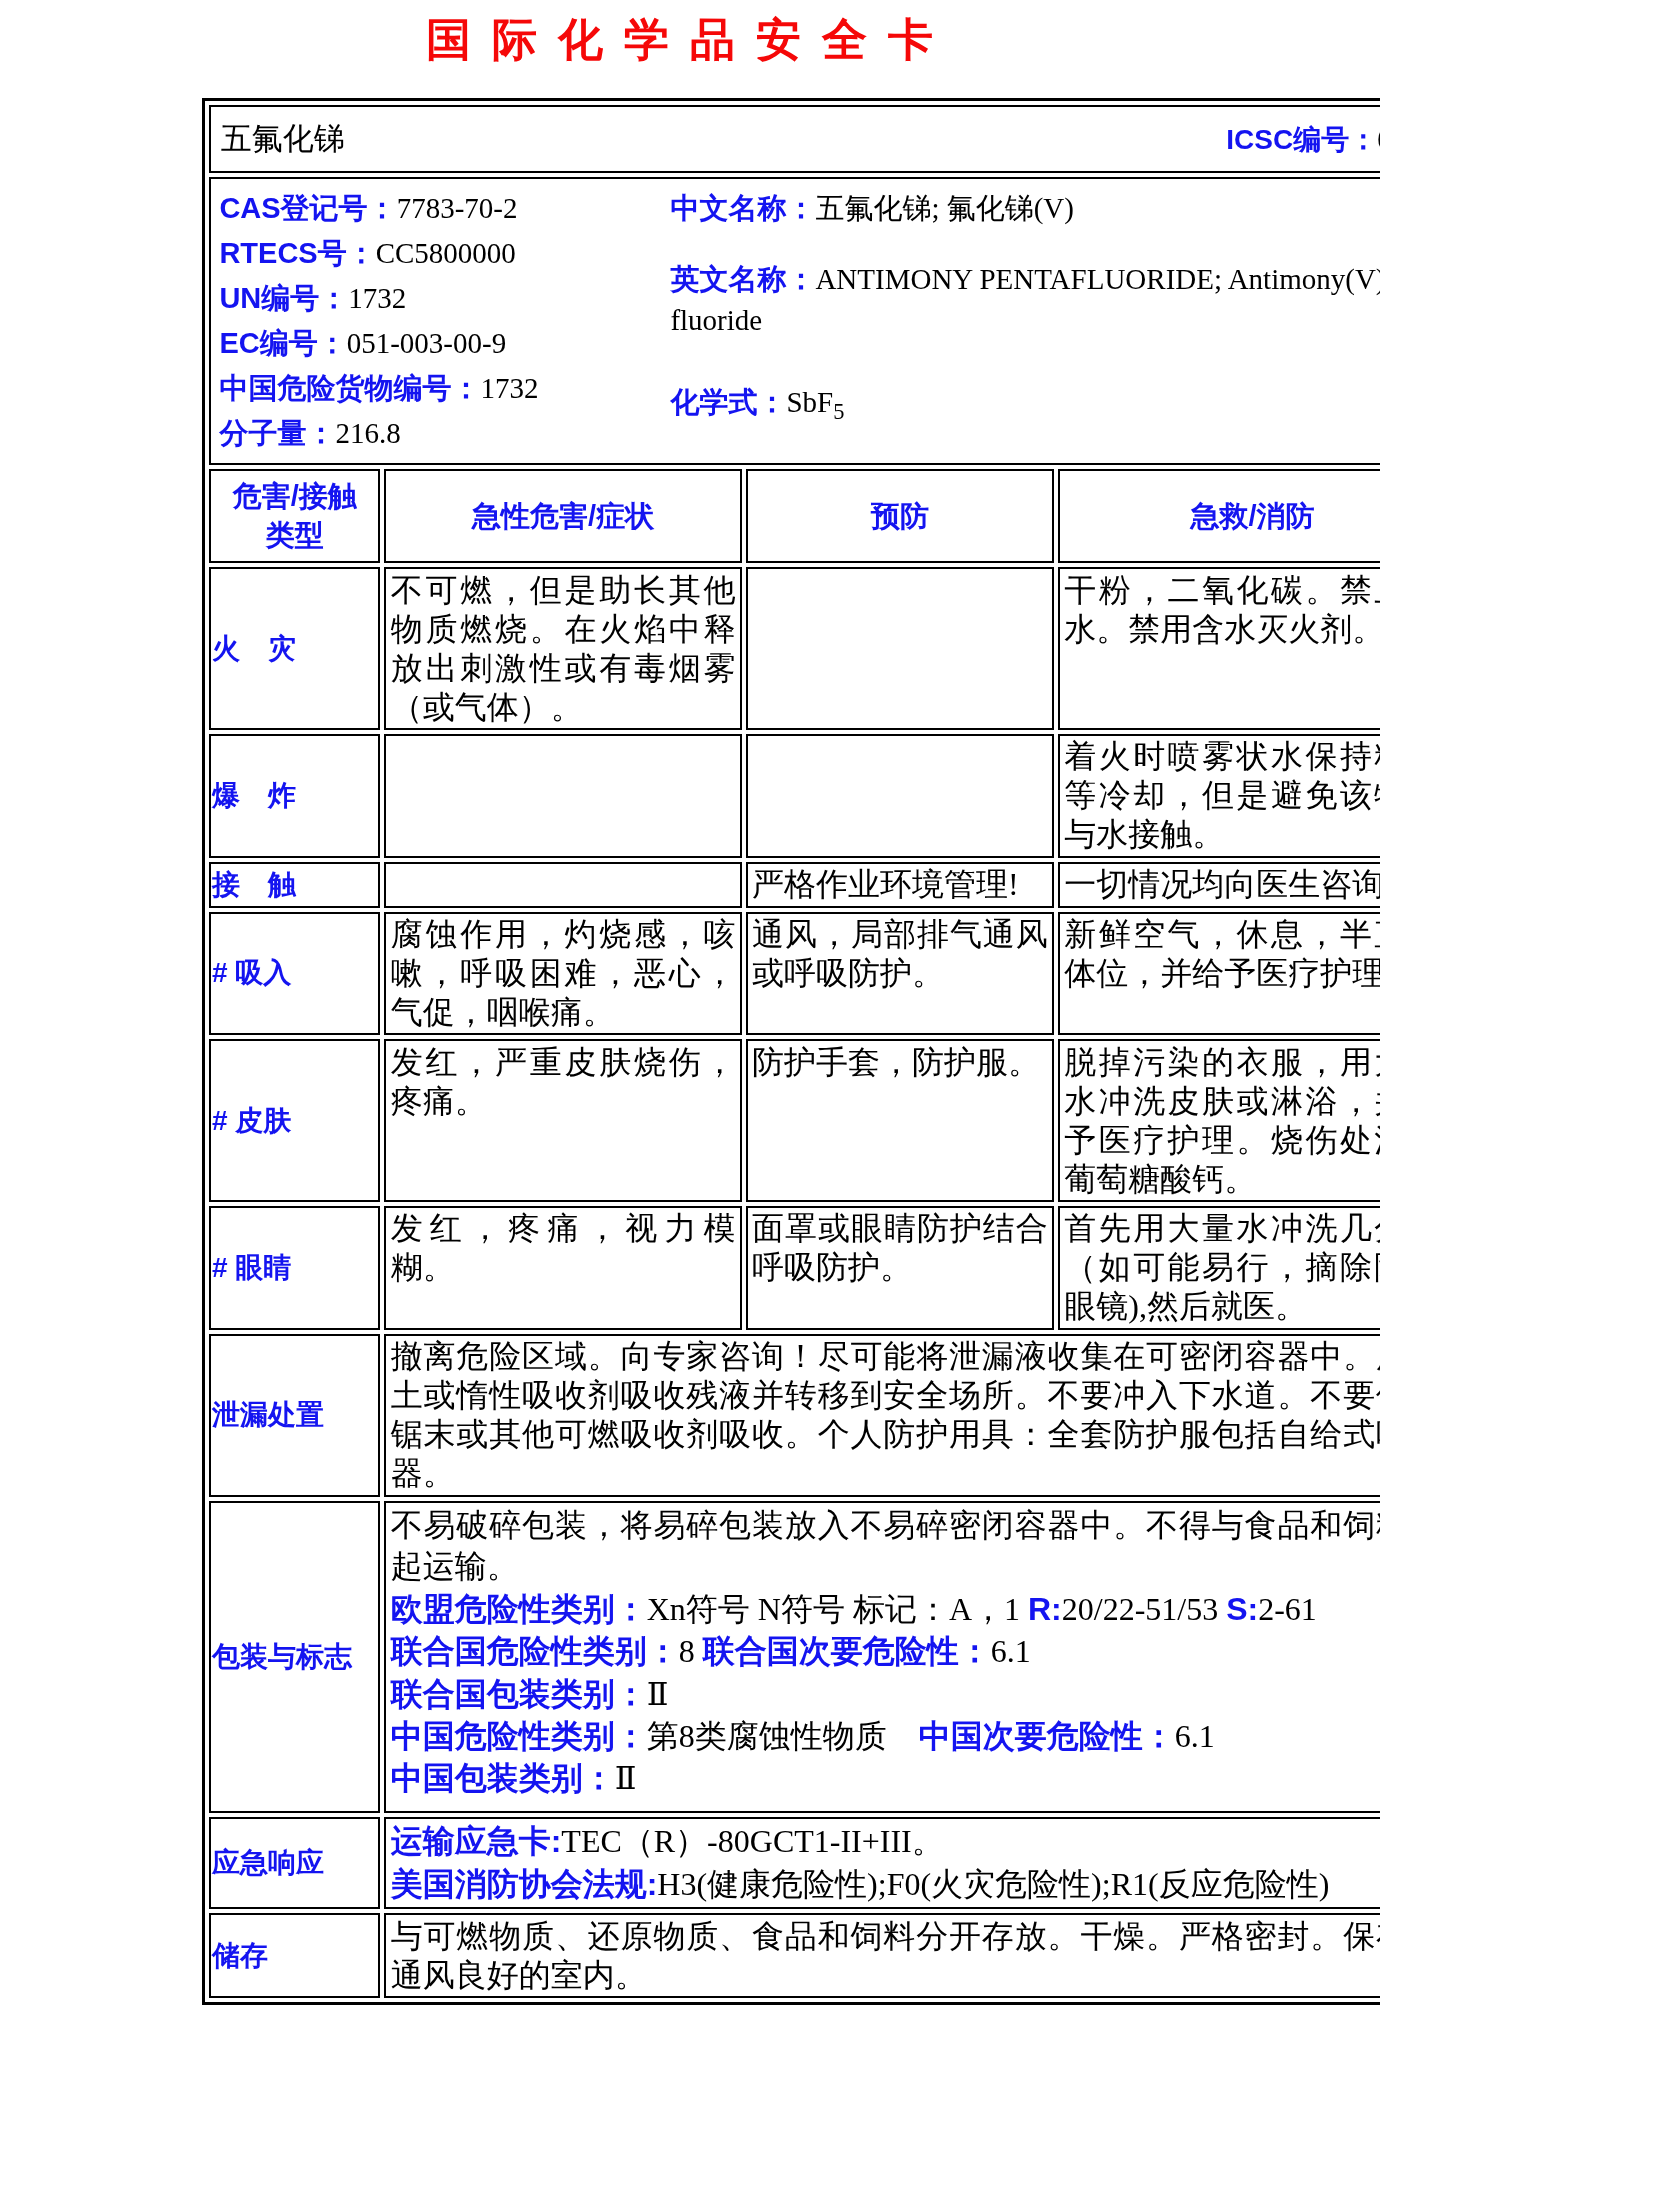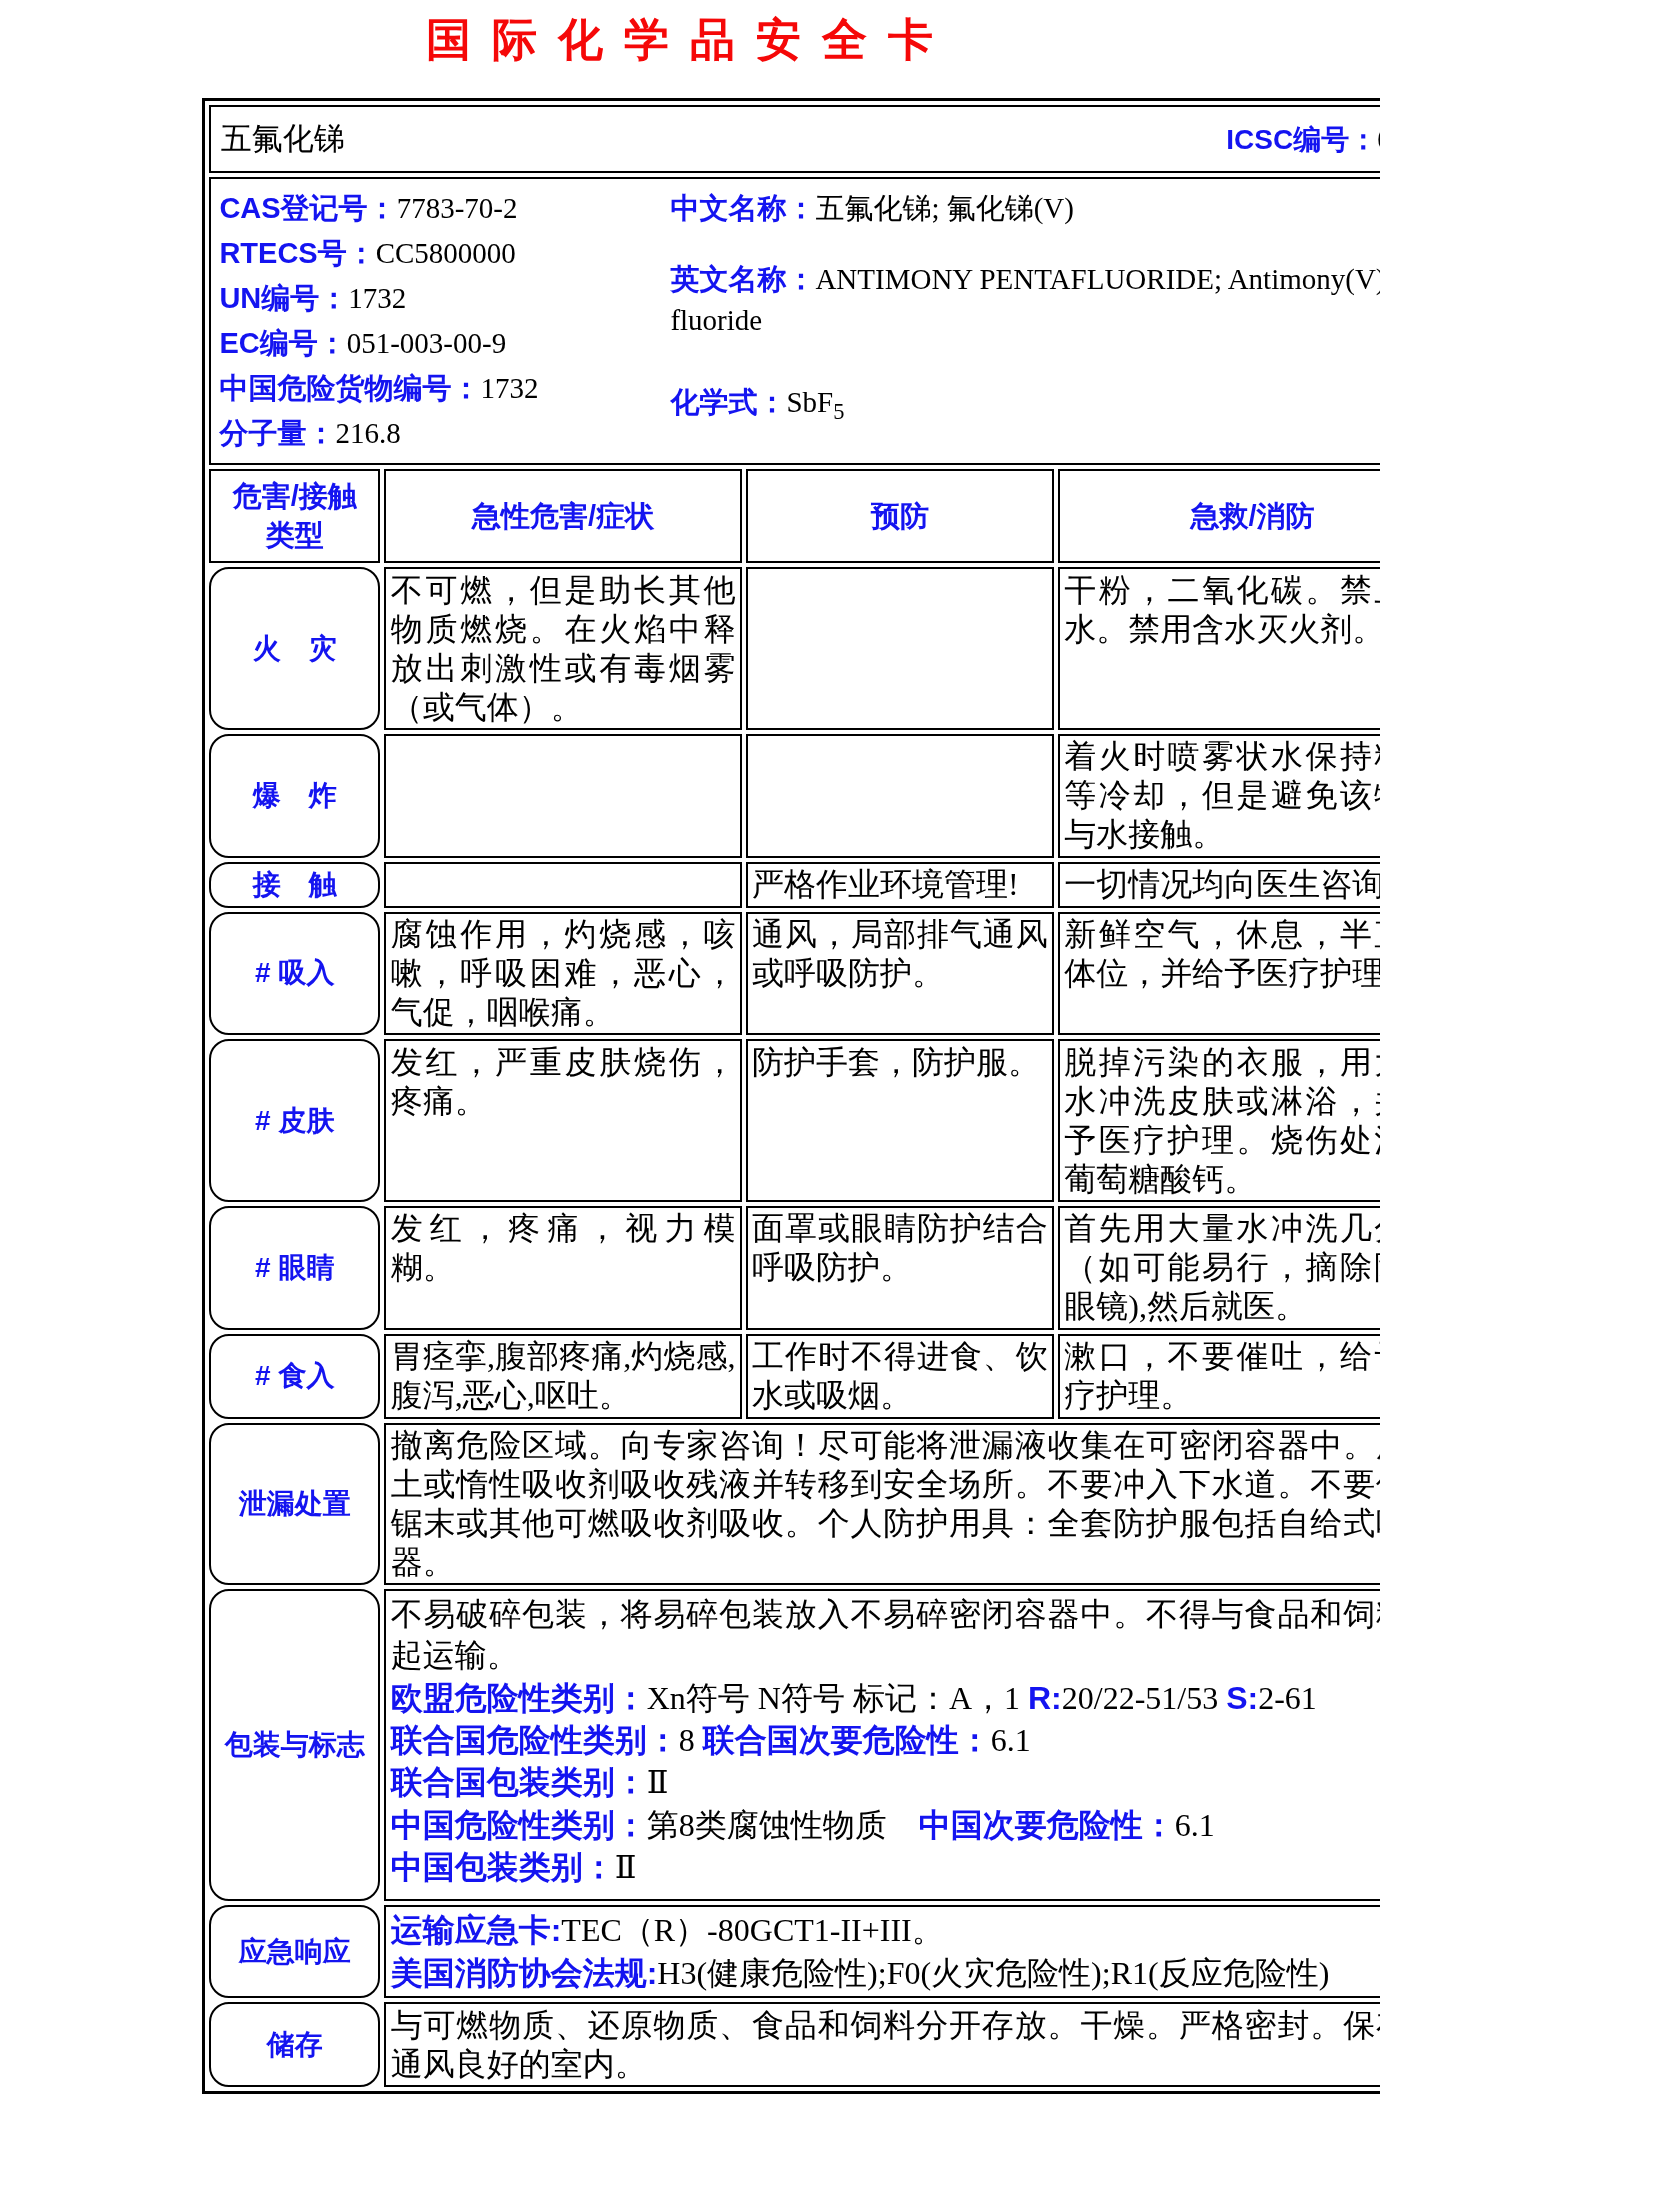--- a/index.html
+++ b/index.html
@@ -32,25 +32,23 @@
     background: #ffffff;
   }
   td { border: 2.1px solid #000000; background:#ffffff; box-sizing: border-box; }
   .lbl {
     color: #1414f0;
     font-weight: bold;
     font-family: "Liberation Sans", "DejaVu Sans", sans-serif;
   }
   
   td.rowlbl {
-    text-align: center;
     vertical-align: middle;
     font-size: 28px;
     line-height: 36px;
-    border-radius: 20px;
   }
   td.colhdr {
     text-align: center;
     vertical-align: middle;
     font-size: 29px;
     line-height: 39px;
     padding: 5.6px 2.8px;
   }
   .pre { white-space: pre-line; }
   
@@ -169,26 +167,20 @@
       <td class="content">脱掉污染的衣服，用大量水冲洗皮肤或淋浴，并给予医疗护理。烧伤处涂用葡萄糖酸钙。</td>
     </tr>
 
     <tr style="height:116px">
       <td class="rowlbl lbl"># 眼睛</td>
       <td class="content">发红，疼痛，视力模糊。</td>
       <td class="content">面罩或眼睛防护结合呼吸防护。</td>
       <td class="content">首先用大量水冲洗几分钟（如可能易行，摘除隐形眼镜),然后就医。</td>
     </tr>
 
-    <tr style="height:73px">
-      <td class="rowlbl lbl"># 食入</td>
-      <td class="content">胃痉挛,腹部疼痛,灼烧感,腹泻,恶心,呕吐。</td>
-      <td class="content">工作时不得进食、饮水或吸烟。</td>
-      <td class="content">漱口，不要催吐，给予医疗护理。</td>
-    </tr>
 
     <tr style="height:148px">
       <td class="rowlbl lbl">泄漏处置</td>
       <td colspan="3" class="content">撤离危险区域。向专家咨询！尽可能将泄漏液收集在可密闭容器中。用砂土或惰性吸收剂吸收残液并转移到安全场所。不要冲入下水道。不要使用锯末或其他可燃吸收剂吸收。个人防护用具：全套防护服包括自给式呼吸器。</td>
     </tr>
 
     <tr style="height:312px">
       <td class="rowlbl lbl">包装与标志</td>
       <td colspan="3" class="content">
         <div class="pk-line">不易破碎包装，将易碎包装放入不易碎密闭容器中。不得与食品和饲料一起运输。</div>

